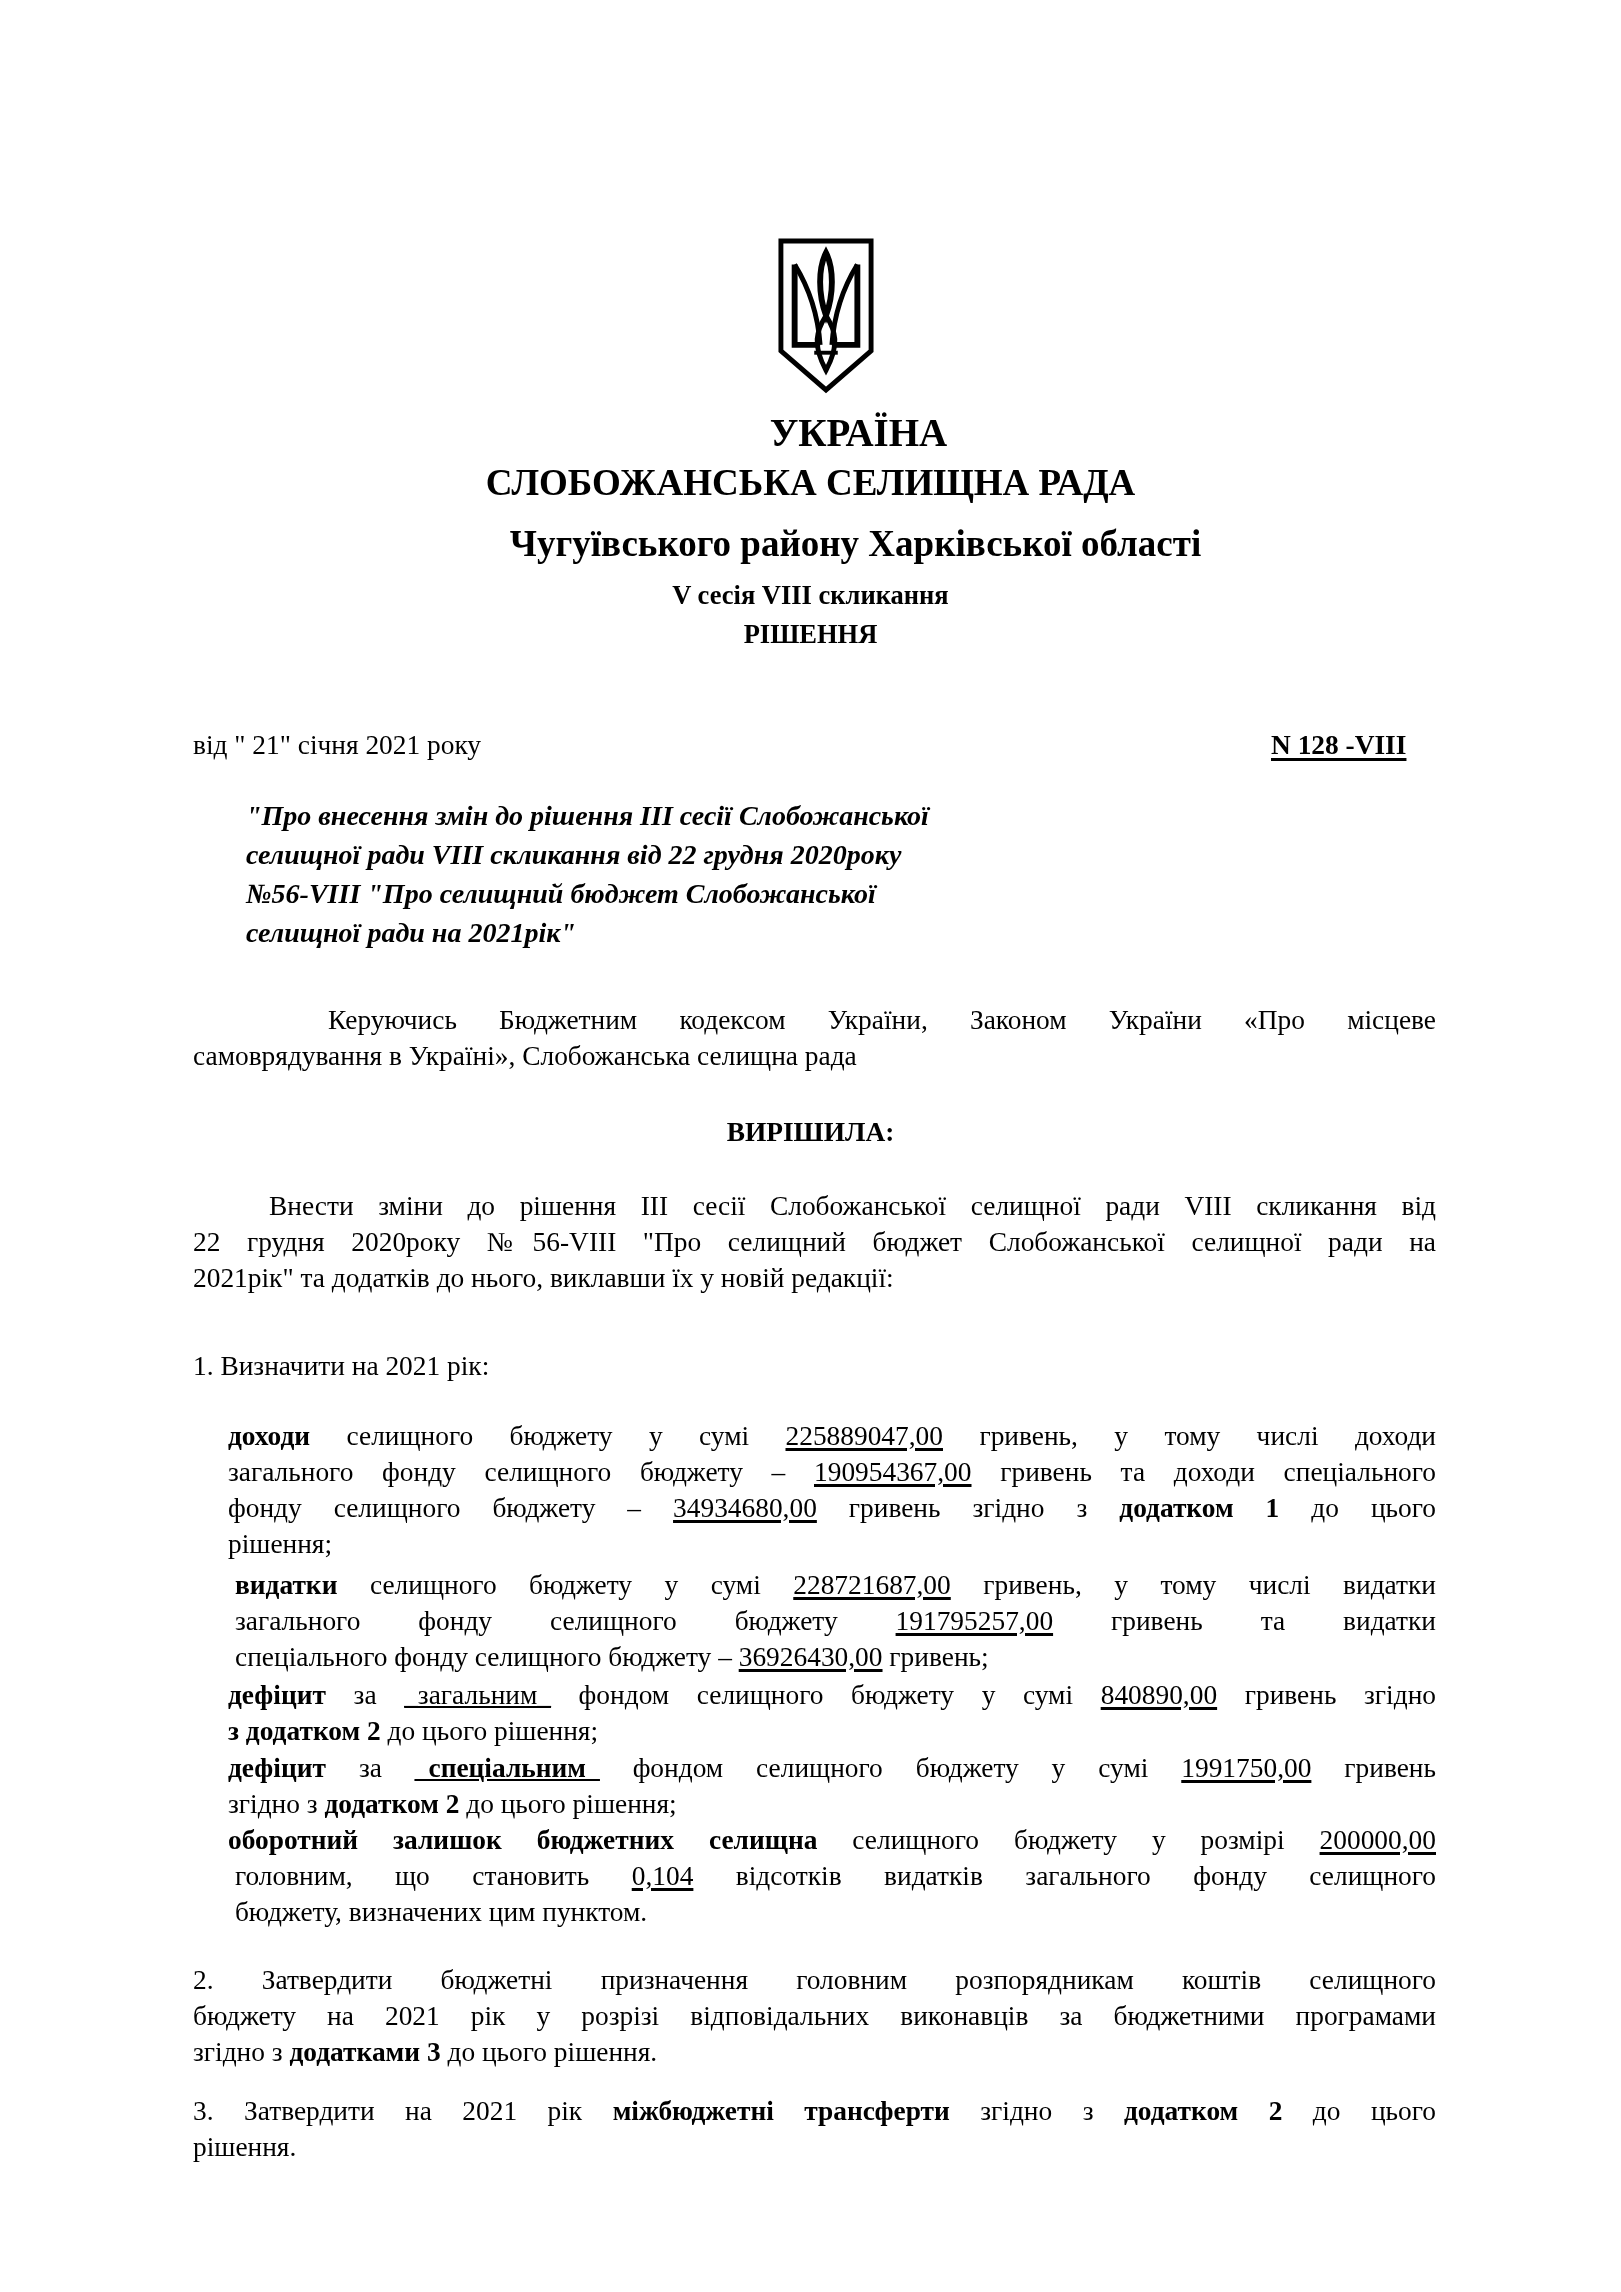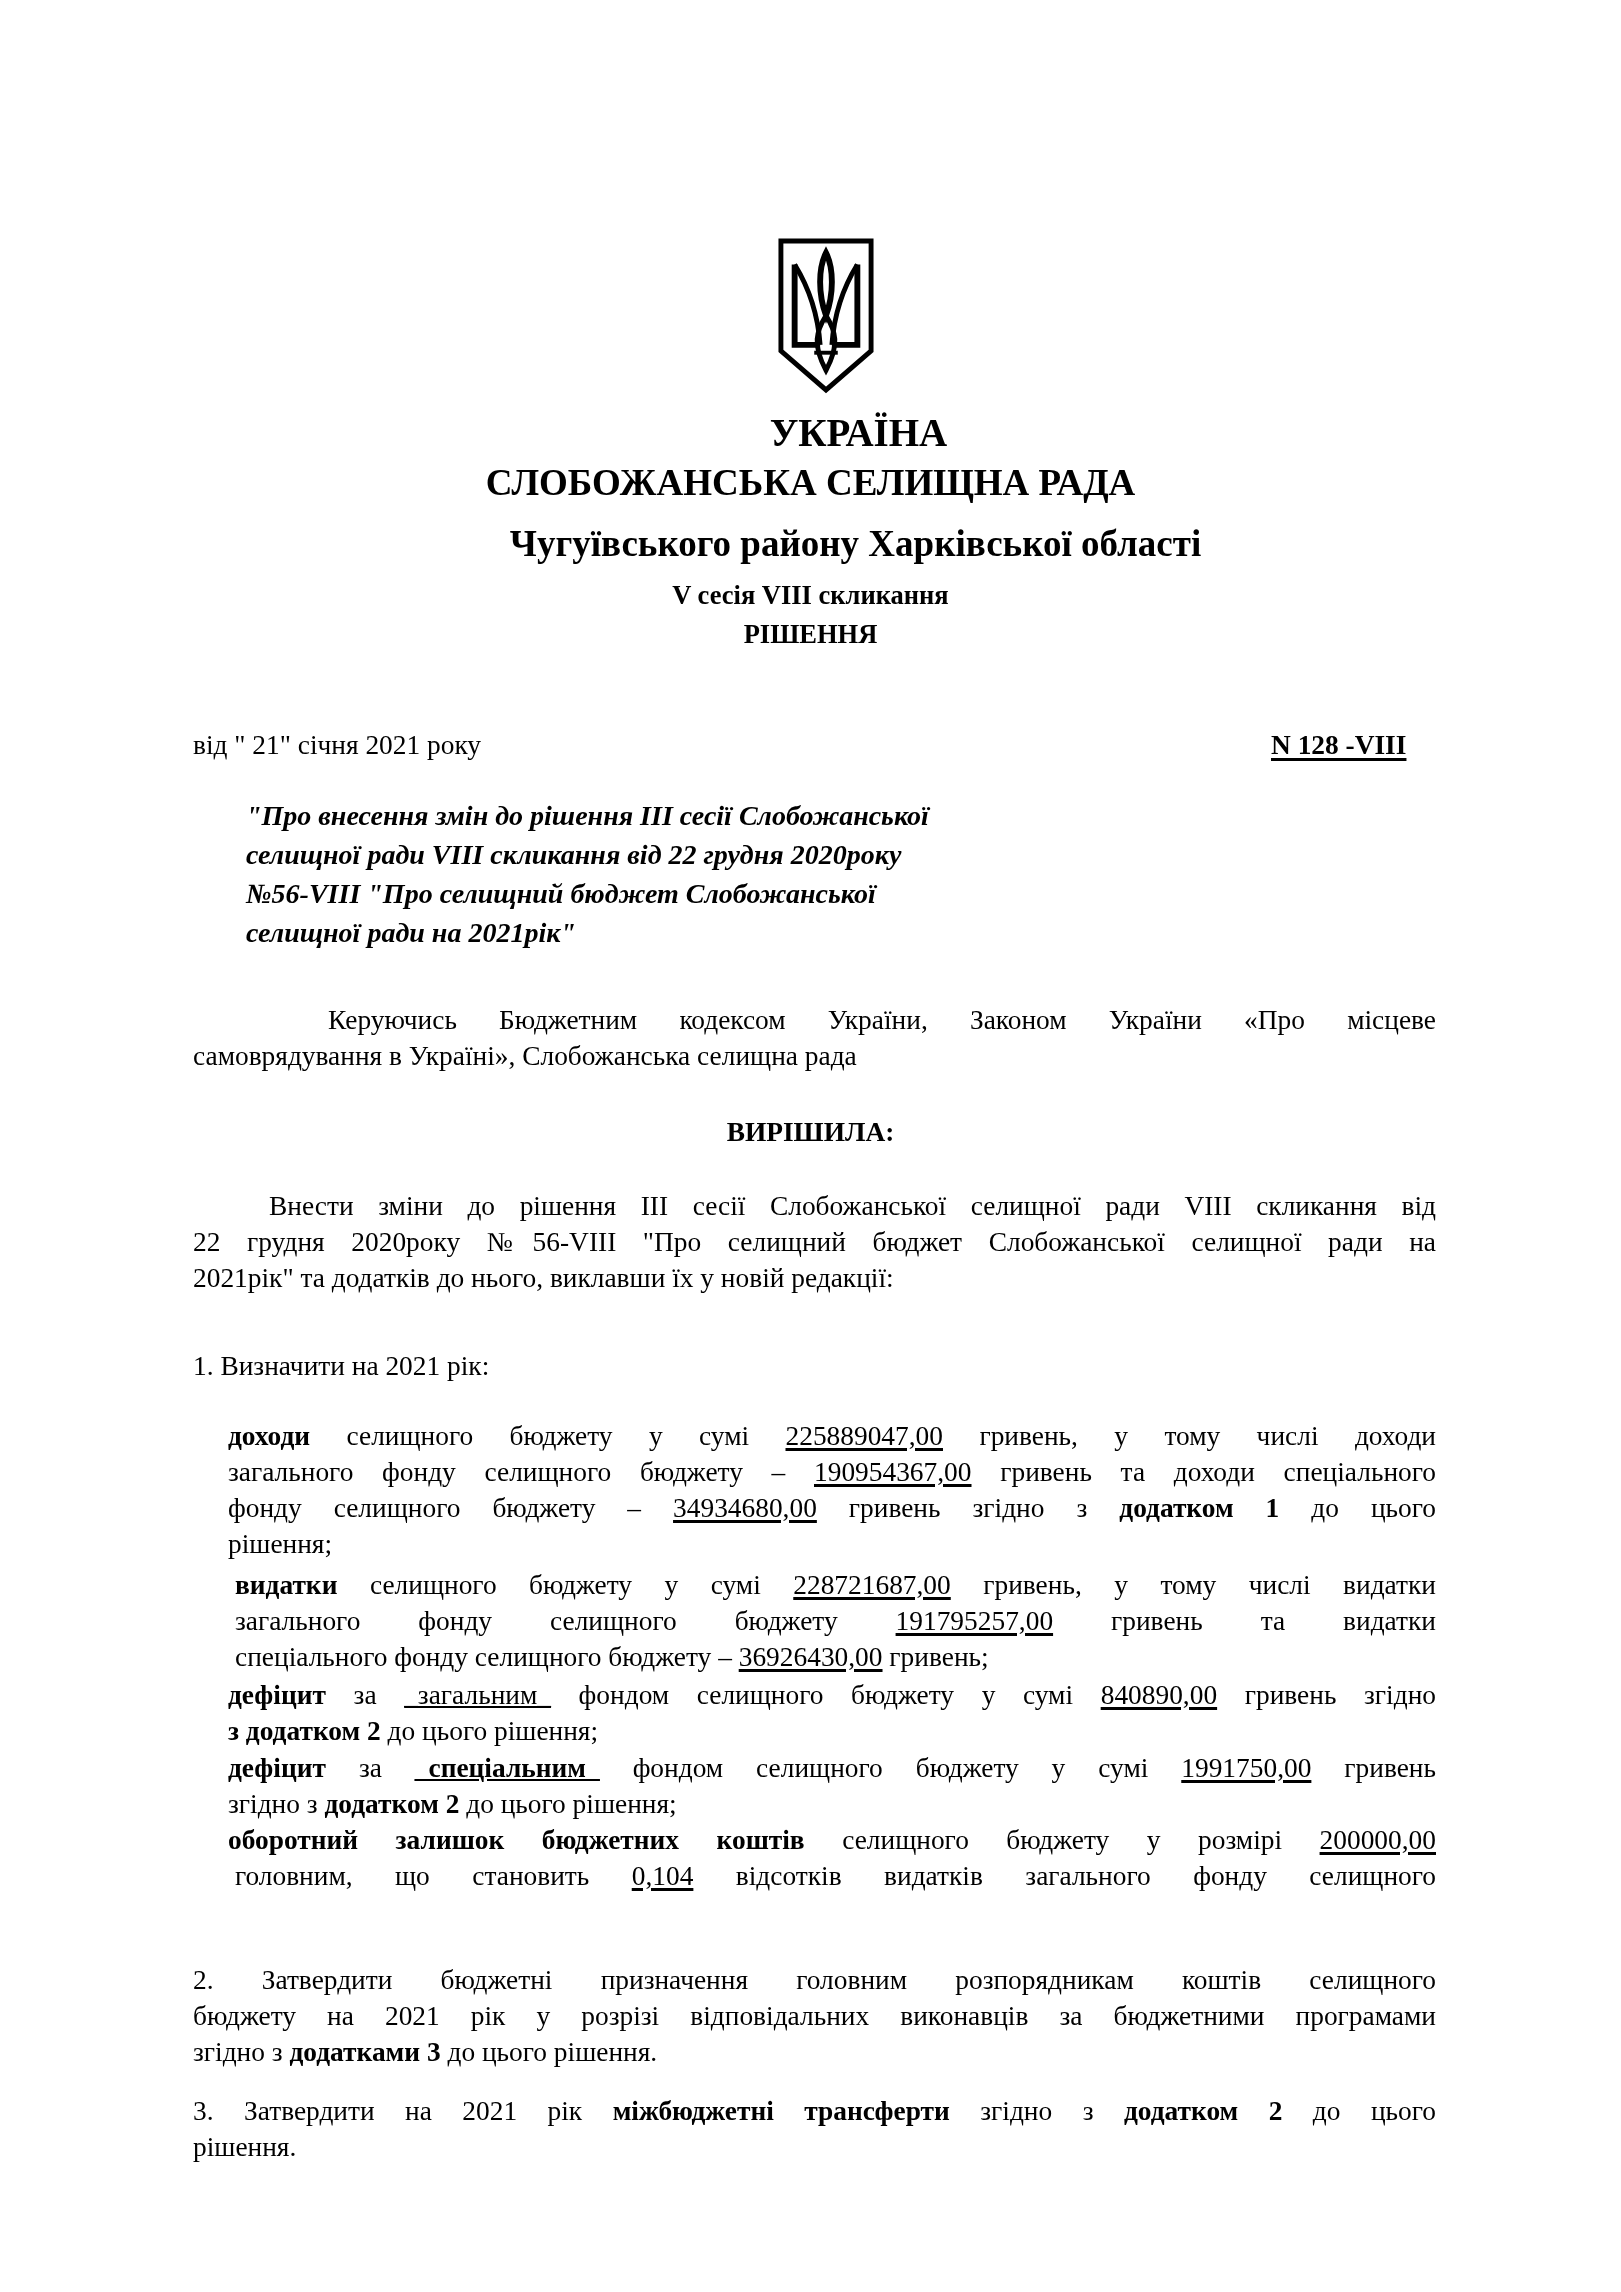--- a/index.html
+++ b/index.html
@@ -108,25 +108,26 @@
   <div class="just-line">
     <b>дефіцит</b><span> за </span><b style="text-decoration:underline;">_спеціальним_</b><span> фондом селищного бюджету у сумі </span><u class="num">1991750,00</u><span> гривень</span>
   </div>
   <div class="line">
     <span>згідно з </span><b>додатком 2</b><span> до цього рішення;</span>
   </div>
 </div>
 
 <div class="abs body" style="left:228px; width:1208px; top:1822px;">
   <div class="just-line">
-    <b>оборотний залишок бюджетних коштів</b><span> селищного бюджету у розмірі </span><u class="num">200000,00</u>
+    <b>оборотний залишок бюджетних селищна</b><span> селищного бюджету у розмірі </span><u class="num">200000,00</u>
   </div>
   <div class="just-line" style="padding-left:6.9px;">
     <span>головним, що становить  </span><u class="num">0,104</u><span>  відсотків видатків загального фонду селищного</span>
   </div>
+  <div class="line" style="padding-left:6.9px;">бюджету, визначених цим пунктом.</div>
 </div>
 
 <div class="abs body" style="left:193px; width:1243px; top:1962px;">
   <div class="just-line">2. Затвердити бюджетні призначення головним розпорядникам коштів селищного</div>
   <div class="just-line">бюджету на 2021 рік у розрізі відповідальних виконавців за бюджетними програмами</div>
   <div class="line">
     <span>згідно з </span><b>додатками 3</b><span> до цього рішення.</span>
   </div>
 </div>
 

